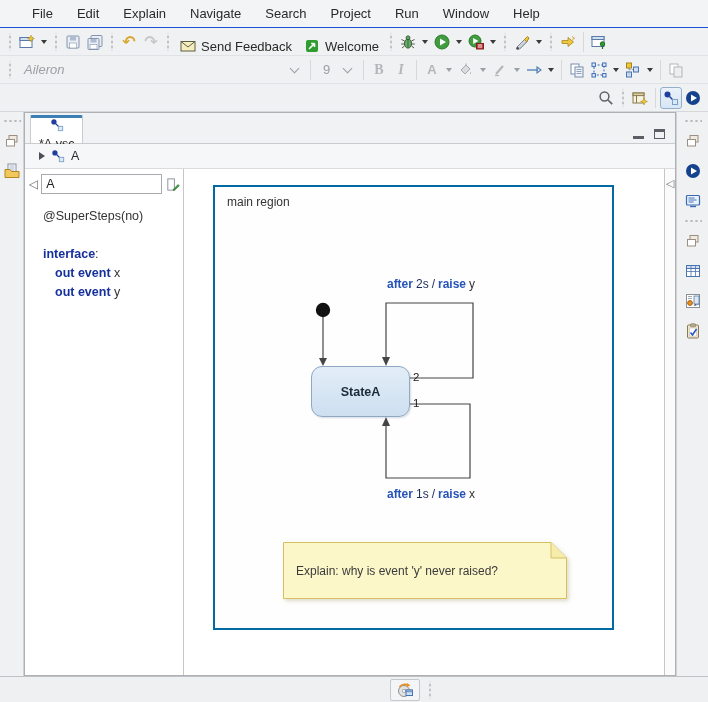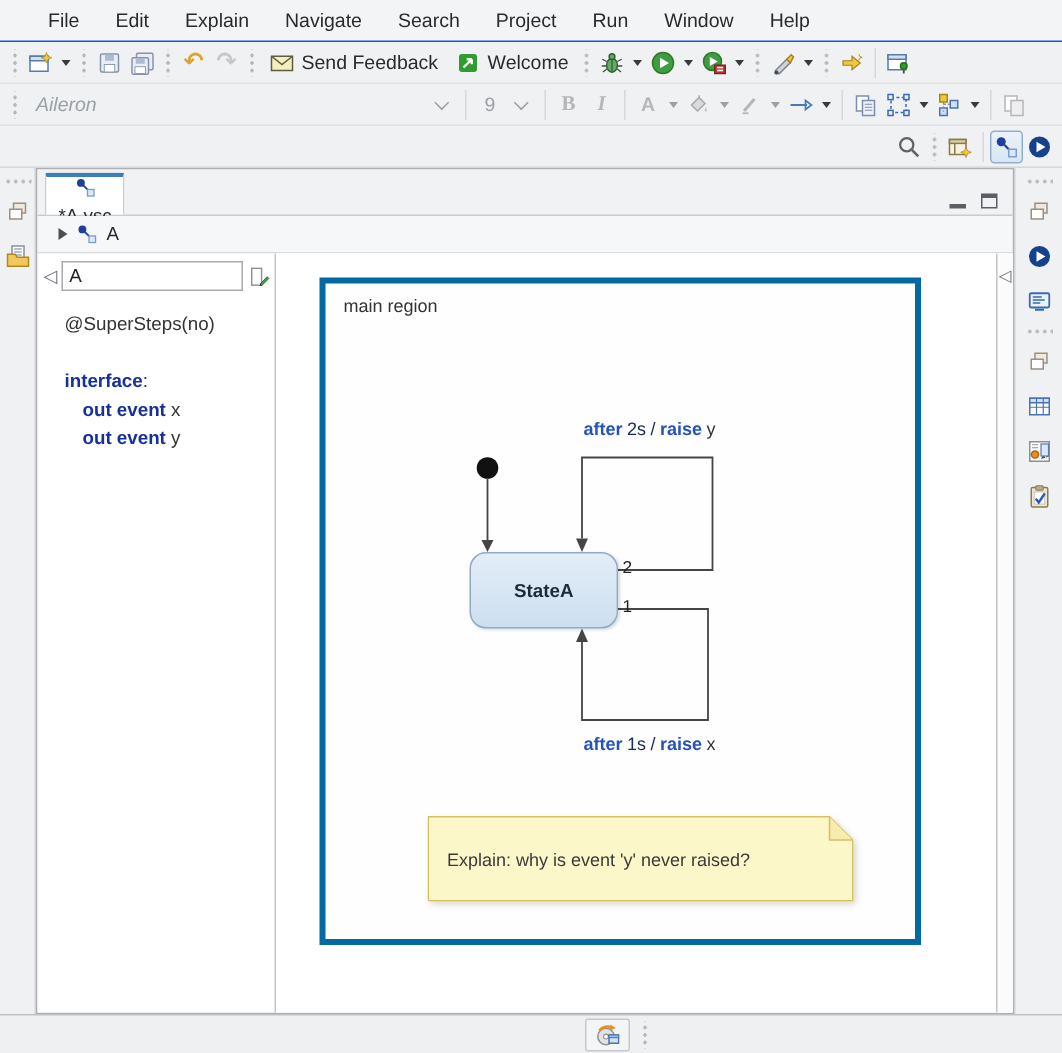--- a/index.html
+++ b/index.html
@@ -7,21 +7,21 @@
   body { font-family: "Liberation Sans", "DejaVu Sans", sans-serif; font-size:13px; color:#2a2a2a; }
   .app { position:relative; width:708px; height:702px; background:#f0f1f2; overflow:hidden; }
 
   
   .menubar { height:28px; display:flex; align-items:center; background:#f3f4f5; padding-left:20px; border-bottom:1px solid #1d4ed8; }
   .menu-item { padding:5px 12px; cursor:default; }
 
   
   .tbrow { height:28px; display:flex; align-items:center; background:#f0f1f2; border-bottom:1px solid #e0e2e5; padding:0 4px; }
   .tbtn { display:flex; align-items:center; justify-content:center; height:24px; min-width:22px; padding:0 2px; border-radius:2px; }
-  .tlabel-btn { display:flex; align-items:center; gap:5px; padding:0 6px; height:24px; border-radius:2px; }
+  .tlabel-btn { display:flex; align-items:flex-end; gap:5px; padding:0 6px; height:24px; border-radius:2px; }
   .caret { width:0; height:0; border-left:3.5px solid transparent; border-right:3.5px solid transparent; border-top:4px solid #3a3a3a; margin:0 3px; }
   .caret.gray { border-top-color:#9aa0a6; }
   .vsep { width:1px; height:20px; background:#d6d8db; margin:0 4px; }
   .vdots { width:4px; height:18px; margin:0 4px; background-image:radial-gradient(circle,#b6b8bb 1px,transparent 1.3px); background-size:4px 5px; background-position:center; }
   .icon16 { width:16px; height:16px; display:inline-block; flex:0 0 auto; }
   .glyph-undo { font-size:16px; font-weight:bold; color:#d9a62e; line-height:16px; }
   .glyph-redo { font-size:16px; font-weight:bold; color:#c6c8ca; line-height:16px; }
   .combo { display:flex; align-items:center; height:24px; color:#9aa0a6; }
   .combo .val { padding:0 8px; }
   .chev { width:7px; height:7px; border-right:1.6px solid #9aa0a6; border-bottom:1.6px solid #9aa0a6; transform:rotate(45deg); margin:-3px 8px 0 4px; }
@@ -56,21 +56,21 @@
   .defpanel { width:159px; border-right:1px solid #c4c6c9; display:flex; flex-direction:column; }
   .def-head { height:30px; display:flex; align-items:center; padding:0 3px 0 4px; gap:3px; }
   .tri-left { font-size:12px; color:#6a6f75; line-height:12px; }
   .def-input { flex:1; width:100px; height:20px; border:1px solid #a8aaad; background:#fff; font-family:"Liberation Sans",sans-serif; font-size:12.5px; padding:0 4px; color:#222; }
   .def-body { padding:8px 0 0 18px; font-size:12.5px; line-height:19px; color:#333; }
   .kwblue { color:#16309c; font-weight:bold; }
   .indent { padding-left:12px; }
 
   
   .canvas { flex:1; position:relative; background:#fff; }
-  .region { position:absolute; left:29px; top:16px; width:401px; height:445px; border:4px solid #0369a1; background:#fefefe; }
+  .region { position:absolute; left:29px; top:16px; width:401px; height:445px; border:2px solid #0369a1; background:#fefefe; }
   .region-label { position:absolute; left:12px; top:8px; font-size:12px; color:#333; }
   .region svg.wires { position:absolute; left:0; top:0; }
   .state { position:absolute; left:96px; top:179px; width:99px; height:51px; border:1px solid #8fa9c4; border-radius:11px; background:linear-gradient(#e3edf8,#cddff0); display:flex; align-items:center; justify-content:center; font-size:12.5px; font-weight:bold; color:#1c2b3a; box-shadow:1px 1px 2px rgba(40,60,90,.18); }
   .prio { position:absolute; font-size:11.5px; color:#222; }
   .tlabel { position:absolute; width:140px; text-align:center; font-size:12px; white-space:nowrap; }
   .tlabel .kw { color:#2553b8; font-weight:bold; }
   .tlabel .tv { color:#1a2a5e; font-weight:normal; }
   .tlabel .evt { color:#333; }
   .tlabel span { margin-right:3px; }
   .tlabel span:last-child { margin-right:0; }

